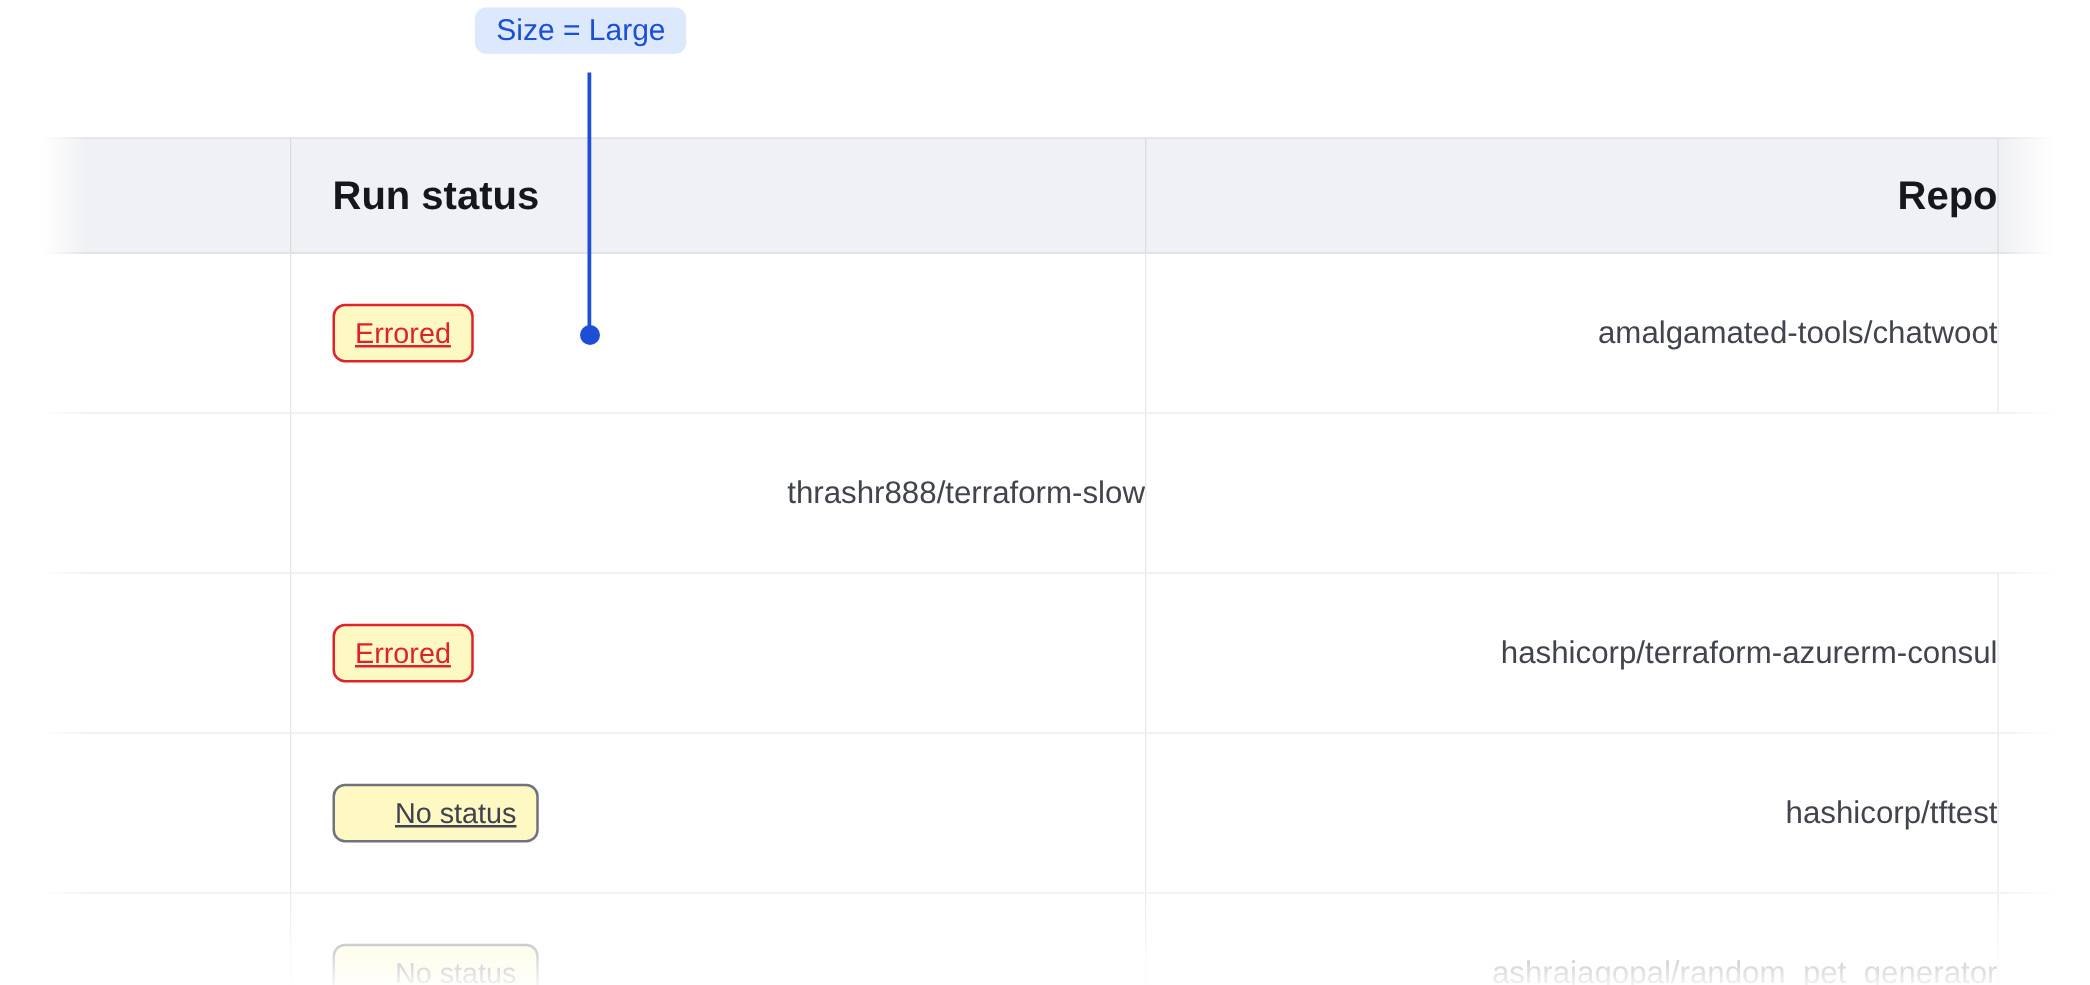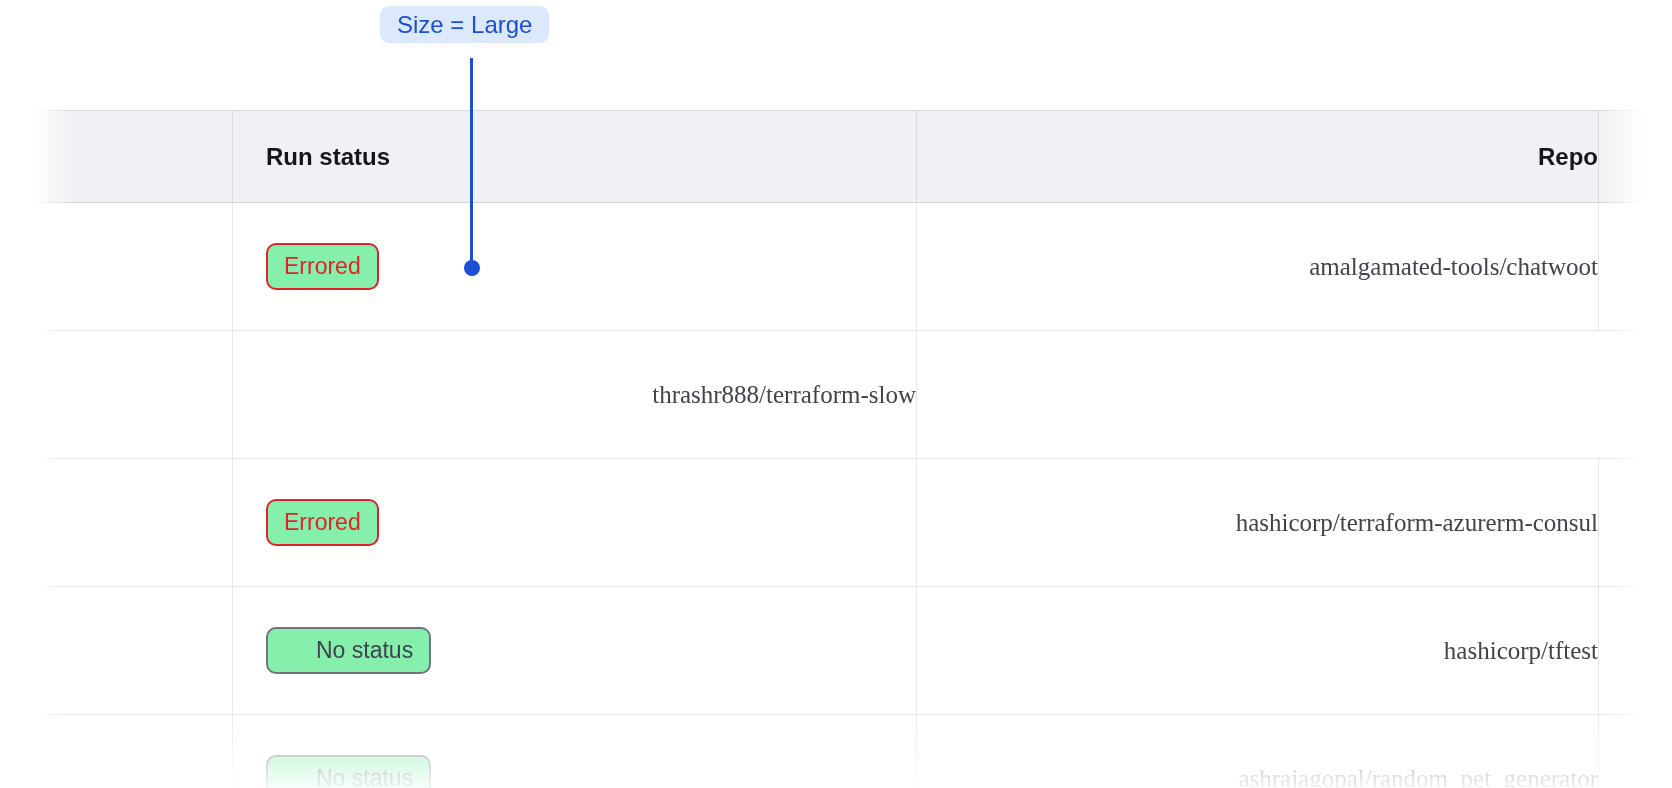--- a/index.html
+++ b/index.html
@@ -25,30 +25,30 @@
     background:#f0f1f4;
     border-top:1px solid #d9dbe0;
     border-bottom:1px solid #d2d4da;
   }
   .t-body { height:128px; border-bottom:1px solid #e4e6ea; }
   .cell { height:100%; display:flex; align-items:center; }
   .cell.c2, .cell.c3, .cell.c4 { border-left:1px solid #e6e7eb; }
   .t-head .cell.c2, .t-head .cell.c3, .t-head .cell.c4 { border-left:1px solid #d9dbe0; }
   .cell.c2 { padding-left:33px; }
   .cell.c3 { padding-left:31px;justify-content:flex-end; }
-  .head-label { font-size:24px; font-weight:700; color:#15171c; }
-  .repo-text { font-size:25px; font-weight:400; color:#41444d;font-family:Liberation Serif, serif; }
+  .head-label { font-size:32px; font-weight:700; color:#15171c; }
+  .repo-text { font-size:25px; font-weight:400; color:#41444d; }
 
   
   .badge {
     display:inline-flex; align-items:center;
     height:47px; padding:0 16px;
     border:2px solid; border-radius:10px;
     font-size:23px; font-weight:400; line-height:1;
-    background:#86efac; white-space:nowrap;
+    background:#fef9c3; white-space:nowrap;text-decoration:underline;
   }
   .badge.critical { color:#e0232b; border-color:#e0232b; }
   .badge.warning  { color:#bb5a00; border-color:#bb5a00; }
   .badge.neutral  { color:#3f4250; border-color:#6f7380;padding-left:48px; }
 
   
   .callout-pill {
     position:absolute; left:380px; top:6px; z-index:10;
     height:37px; padding:0 17px;
     display:inline-flex; align-items:center; justify-content:center;

